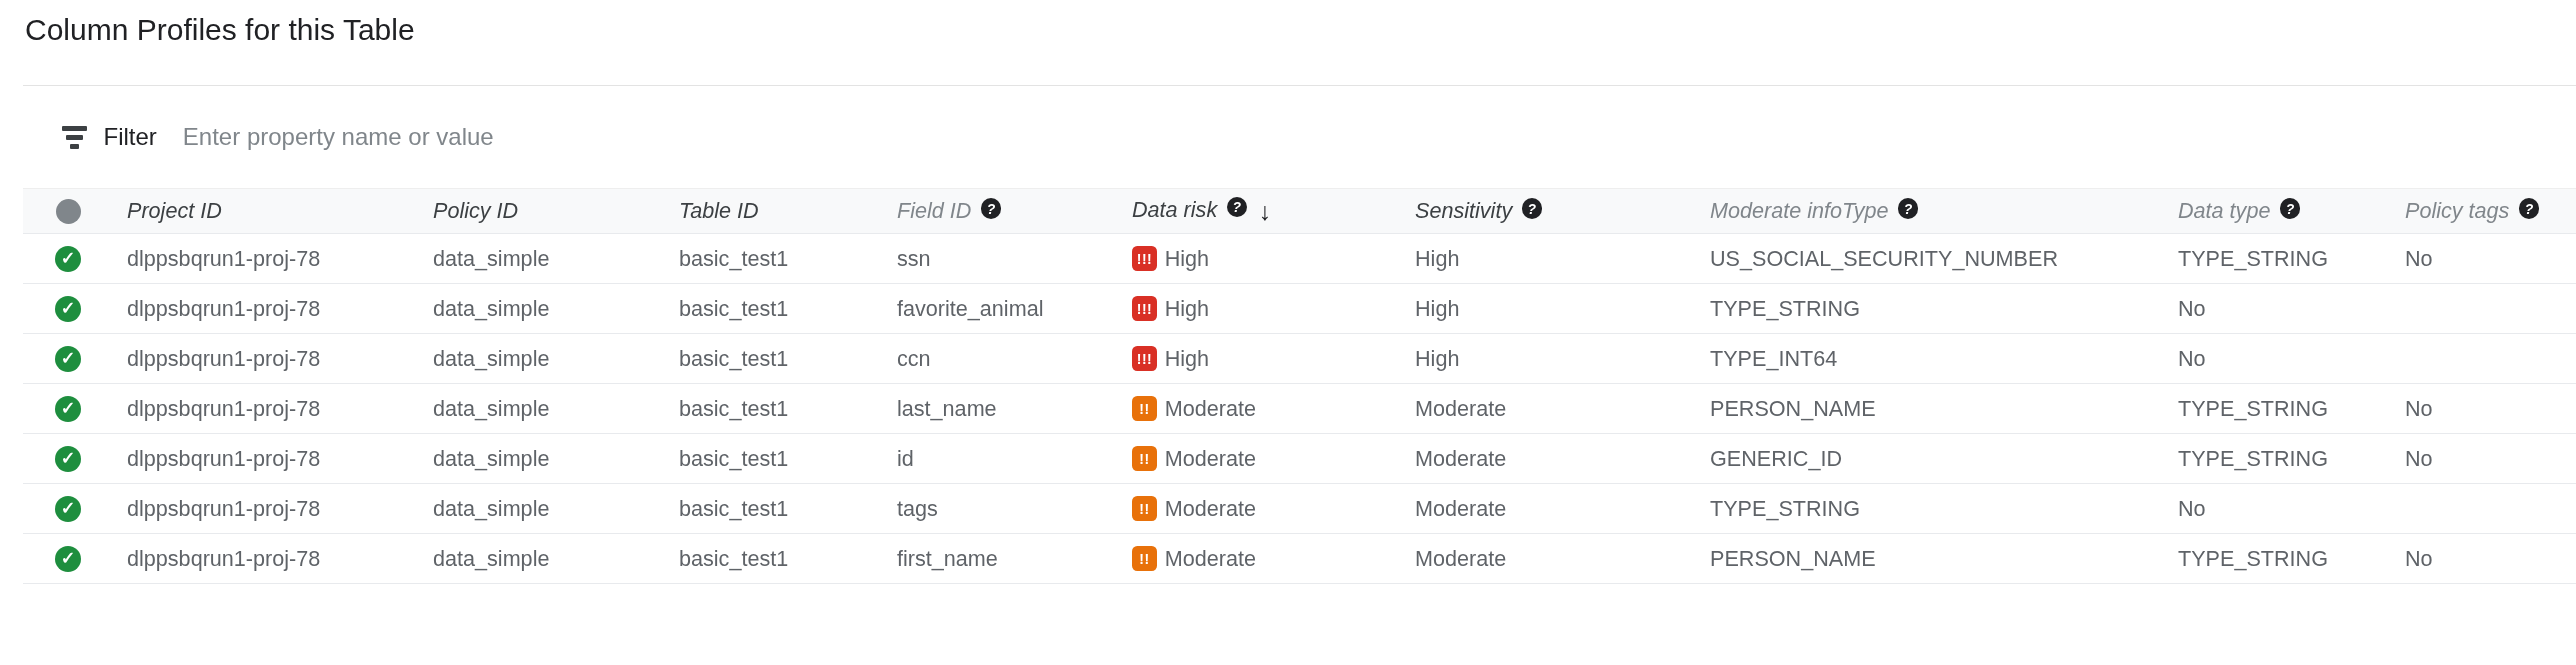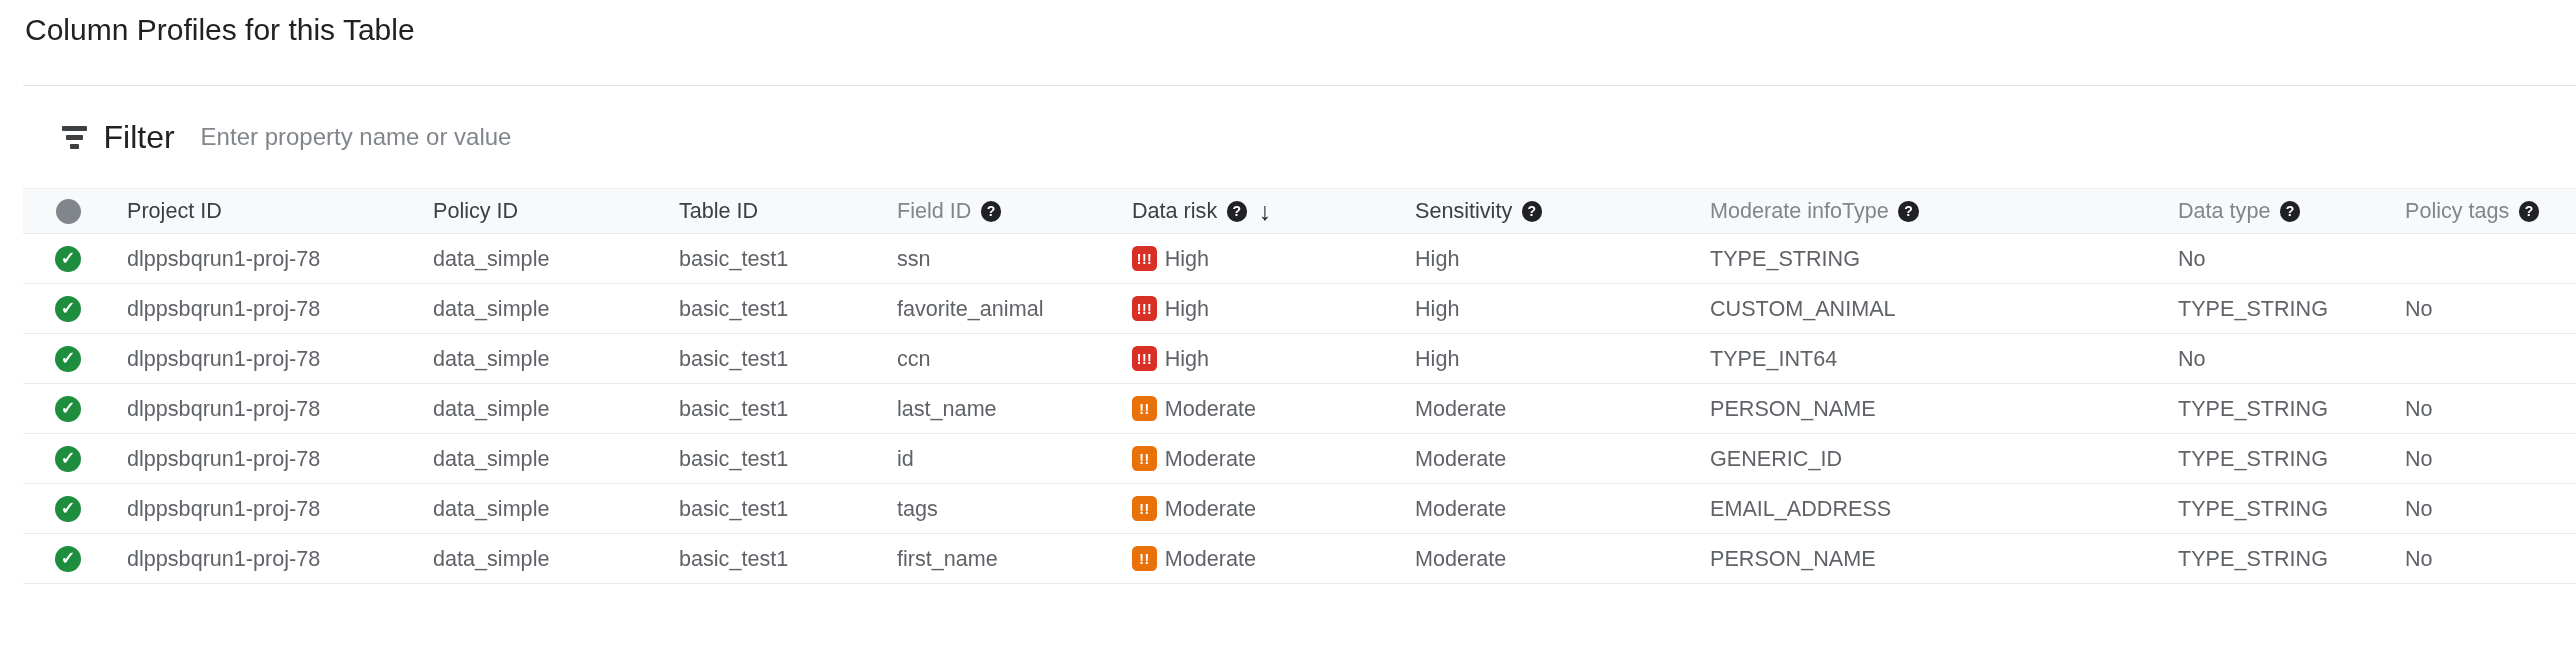--- a/index.html
+++ b/index.html
@@ -10,32 +10,32 @@
   .card{margin-left:23px;margin-top:37px;border-top:1.5px solid #e3e3e3;
         --cols:104px 306px 246px 218px 235px 283px 295px 468px 227px 245px 295px 435px 103px;}
 
   
   .filterbar{height:102px;display:flex;align-items:center;padding:0 65px 0 39px;}
   .filter-icon{display:flex;flex-direction:column;align-items:center;gap:4.6px;width:25px;}
   .filter-icon i{height:4.6px;background:#3c4043;border-radius:1px;display:block;}
   .filter-icon i:nth-child(1){width:25px;}
   .filter-icon i:nth-child(2){width:16.5px;}
   .filter-icon i:nth-child(3){width:8.8px;}
-  .filter-label{font-size:32px;color:#202124;font-weight:500;margin:0 24px 0 16.5px;}
+  .filter-label{font-size:24px;color:#202124;font-weight:500;margin:0 24px 0 16.5px;}
   .filter-input{flex:1;min-width:52px;border:none;outline:none;background:transparent;
                 font-family:inherit;font-size:24px;color:#202124;}
   .filter-input::placeholder{color:#80868b;}
   .qicon{width:29px;height:29px;border-radius:50%;background:#202124;color:#fff;font-size:18.5px;
          font-weight:700;display:inline-flex;align-items:center;justify-content:center;cursor:pointer;flex:none;}
   .qicon.small{width:20.6px;height:20.6px;font-size:14px;}
 
   
   .thead{display:grid;grid-template-columns:var(--cols);height:44px;background:#f8f9fa;
          border-top:1px solid #eeeeee;border-bottom:1.5px solid #e8eaed;align-items:center;font-size:21.6px;}
-  .hcell{display:flex;align-items:center;gap:9.3px;color:#80868b;font-weight:400;white-space:nowrap;}
+  .hcell{display:flex;gap:9.3px;color:#80868b;font-weight:400;white-space:nowrap;font-style:italic;}
   .hcell.dark{color:#3c4043;font-weight:500;}
   .hcircle{width:25px;height:25px;border-radius:50%;background:#80868b;margin-left:33px;display:inline-block;}
   .sort{font-size:25px;color:#202124;margin-left:2.1px;}
 
   .trow{display:grid;grid-template-columns:var(--cols);height:49px;border-bottom:1.5px solid #e8eaed;align-items:center;}
   .cell{display:flex;align-items:center;font-size:21.6px;color:#5f6368;white-space:nowrap;}
   .check{width:26px;height:26px;border-radius:50%;background:#1e8e3e;color:#fff;display:inline-flex;
          align-items:center;justify-content:center;font-size:17.5px;font-weight:700;margin-left:32px;flex:none;}
   .badge{width:25px;height:25px;border-radius:5.2px;color:#fff;font-weight:700;font-size:14px;letter-spacing:0.5px;
          display:inline-flex;align-items:center;justify-content:center;margin-right:7.7px;flex:none;}
@@ -109,37 +109,37 @@
           </div>
           <div class="cell cell-project_id">dlppsbqrun1-proj-78</div>
           <div class="cell cell-dataset_id">data_simple</div>
           <div class="cell cell-table_id">basic_test1</div>
           <div class="cell cell-field_id">ssn</div>
           <div class="cell cell-data_risk">
             <span class="badge" style="background: rgb(217, 48, 37);">!!!</span>
             <span>High</span>
           </div>
           <div class="cell cell-sensitivity">High</div>
+          <div class="cell cell-predicted_infotype">US_SOCIAL_SECURITY_NUMBER</div>
           <div class="cell cell-data_type">TYPE_STRING</div>
           <div class="cell cell-policy_tags">No</div>
         </div>
         <div class="trow">
           <div class="cell cell-status">
             <span class="check">✓</span>
           </div>
           <div class="cell cell-project_id">dlppsbqrun1-proj-78</div>
           <div class="cell cell-dataset_id">data_simple</div>
           <div class="cell cell-table_id">basic_test1</div>
           <div class="cell cell-field_id">favorite_animal</div>
           <div class="cell cell-data_risk">
             <span class="badge" style="background: rgb(217, 48, 37);">!!!</span>
             <span>High</span>
           </div>
           <div class="cell cell-sensitivity">High</div>
-          <div class="cell cell-predicted_infotype">CUSTOM_ANIMAL</div>
           <div class="cell cell-data_type">TYPE_STRING</div>
           <div class="cell cell-policy_tags">No</div>
         </div>
         <div class="trow">
           <div class="cell cell-status">
             <span class="check">✓</span>
           </div>
           <div class="cell cell-project_id">dlppsbqrun1-proj-78</div>
           <div class="cell cell-dataset_id">data_simple</div>
           <div class="cell cell-table_id">basic_test1</div>
@@ -192,21 +192,20 @@
           </div>
           <div class="cell cell-project_id">dlppsbqrun1-proj-78</div>
           <div class="cell cell-dataset_id">data_simple</div>
           <div class="cell cell-table_id">basic_test1</div>
           <div class="cell cell-field_id">tags</div>
           <div class="cell cell-data_risk">
             <span class="badge" style="background: rgb(232, 113, 10);">!!</span>
             <span>Moderate</span>
           </div>
           <div class="cell cell-sensitivity">Moderate</div>
-          <div class="cell cell-predicted_infotype">EMAIL_ADDRESS</div>
           <div class="cell cell-data_type">TYPE_STRING</div>
           <div class="cell cell-policy_tags">No</div>
         </div>
         <div class="trow">
           <div class="cell cell-status">
             <span class="check">✓</span>
           </div>
           <div class="cell cell-project_id">dlppsbqrun1-proj-78</div>
           <div class="cell cell-dataset_id">data_simple</div>
           <div class="cell cell-table_id">basic_test1</div>

